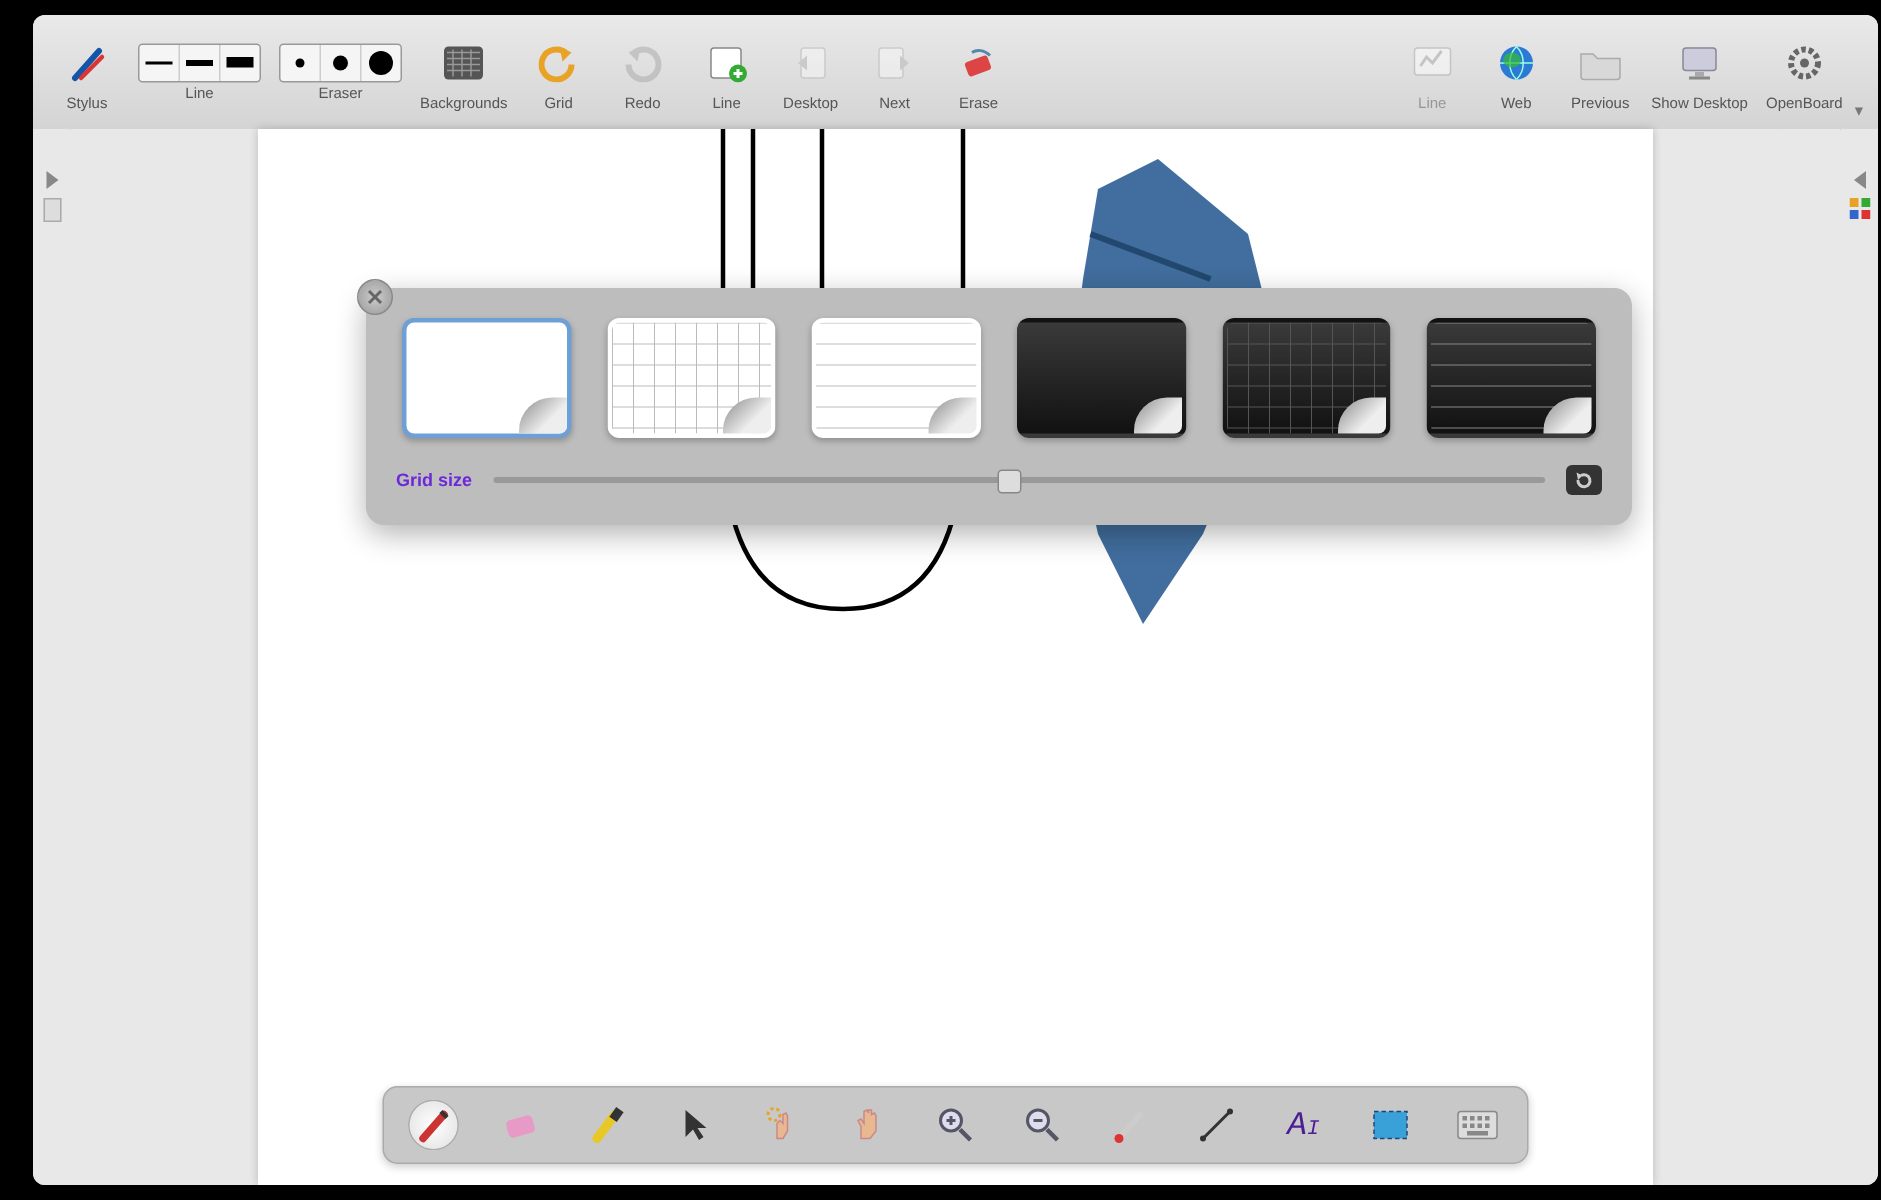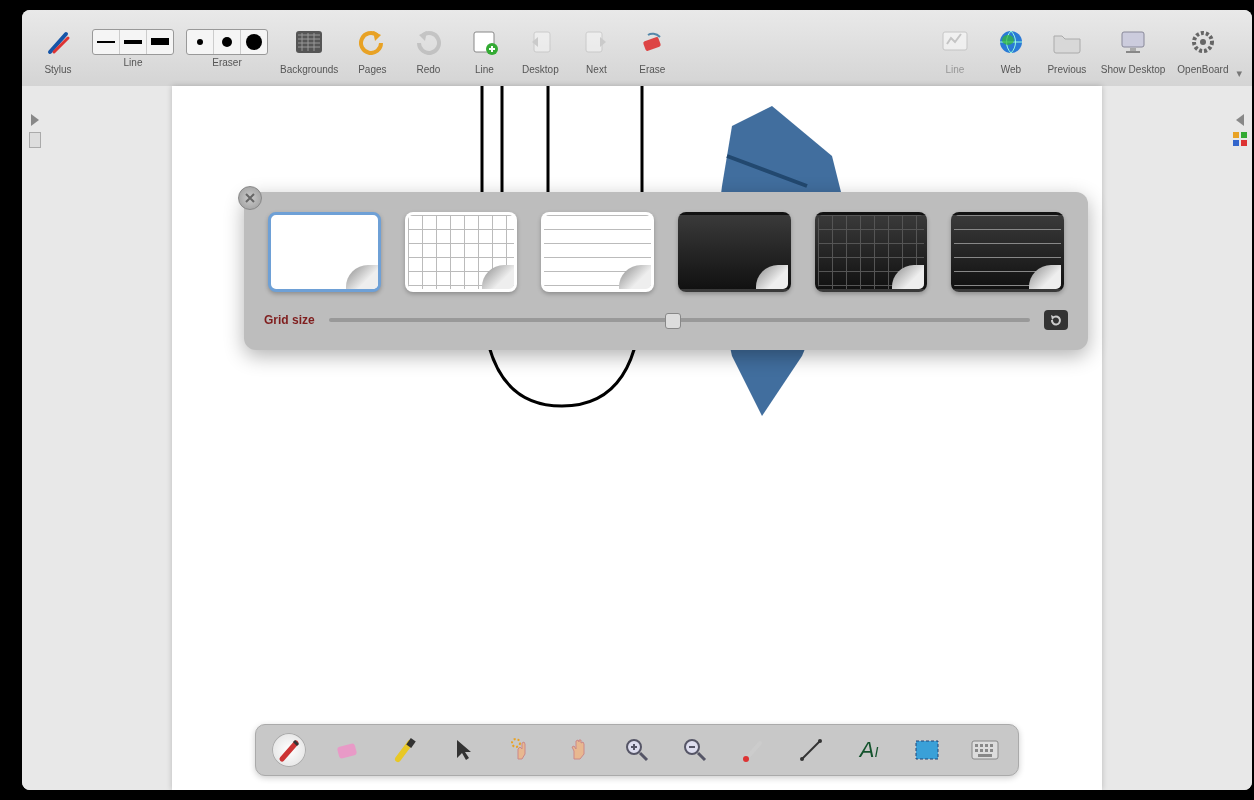--- a/index.html
+++ b/index.html
@@ -31,21 +31,21 @@
 .bg-row{display:flex;gap:24px;justify-content:space-between;padding:6px 4px 18px 4px;}
 .bg-opt{width:108px;height:74px;border-radius:8px;border:3px solid transparent;background:#fff;position:relative;cursor:pointer;box-shadow:0 2px 4px rgba(0,0,0,.25);overflow:hidden;}
 .bg-opt.sel{border-color:#6ea0d6;}
 .bg-opt.dark{background:linear-gradient(#3a3a3a,#111);}
 .bg-curl{position:absolute;right:-2px;bottom:-2px;width:34px;height:26px;background:linear-gradient(135deg,#888 0%,#eee 60%);border-top-left-radius:22px;}
 .bg-grid::before{content:'';position:absolute;inset:0;background-image:linear-gradient(#bbb 1px,transparent 1px),linear-gradient(90deg,#bbb 1px,transparent 1px);background-size:14px 14px;}
 .bg-grid.dark::before{background-image:linear-gradient(#555 1px,transparent 1px),linear-gradient(90deg,#555 1px,transparent 1px);}
 .bg-lines::before{content:'';position:absolute;inset:0;background-image:linear-gradient(#bbb 1px,transparent 1px);background-size:100% 14px;}
 .bg-lines.dark::before{background-image:linear-gradient(#888 1px,transparent 1px);}
 .slider-row{display:flex;align-items:center;gap:14px;}
-.slider-lbl{font-size:12px;font-weight:bold;color:#7f1d1d;}
+.slider-lbl{font-size:12px;font-weight:bold;color:#6d28d9;}
 .slider{flex:1;height:4px;background:#999;border-radius:2px;position:relative;}
 .slider .handle{position:absolute;left:48%;top:-5px;width:14px;height:14px;border-radius:3px;background:#ddd;border:1px solid #888;}
 .slider-reset{width:24px;height:20px;background:#333;border-radius:4px;display:flex;align-items:center;justify-content:center;color:#ccc;font-size:12px;cursor:pointer;}
 .bottom-bar{position:absolute;left:50%;transform:translateX(-50%);bottom:14px;background:#c8c8c8;border-radius:10px;border:1px solid #aaa;padding:8px 16px;display:flex;gap:24px;align-items:center;box-shadow:0 2px 6px rgba(0,0,0,.2);}
 .bb-btn{width:34px;height:34px;display:flex;align-items:center;justify-content:center;cursor:pointer;border-radius:50%;}
 .bb-btn.active{background:radial-gradient(#fff,#ddd);box-shadow:inset 0 0 0 1px #aaa;}
 svg{display:block;}
 .simple-ico{display:inline-flex;align-items:center;justify-content:center;}
 </style>
 </head>
@@ -106,21 +106,21 @@
       <span class="tb-label">Backgrounds</span>
     </div>
 
     <div class="tb-group">
       <div class="tb-iconbtn">
         <svg width="26" height="26">
             <path d="M18 6 A10 10 0 1 0 22 14" fill="none" stroke="#e8a225" stroke-width="4"></path>
             <polygon points="14,2 22,6 16,12" fill="#e8a225"></polygon>
           </svg>
       </div>
-      <span class="tb-label">Pages</span>
+      <span class="tb-label">Grid</span>
     </div>
 
     <div class="tb-group">
       <div class="tb-iconbtn" style="opacity:.4">
         <svg width="26" height="26">
             <path d="M8 6 A10 10 0 1 1 4 14" fill="none" stroke="#999" stroke-width="4"></path>
             <polygon points="12,2 4,6 10,12" fill="#999"></polygon>
           </svg>
       </div>
       <span class="tb-label">Redo</span>
@@ -344,21 +344,21 @@
         </svg>
       </div>
     <div class="bb-btn">
         <svg width="26" height="26">
           <line x1="4" y1="22" x2="22" y2="4" stroke="#333" stroke-width="2"></line>
           <circle cx="4" cy="22" r="2" fill="#333"></circle>
           <circle cx="22" cy="4" r="2" fill="#333"></circle>
         </svg>
       </div>
     <div class="bb-btn">
-        <span style="font-family:Liberation Sans, sans-serif;font-size:22px;font-style:italic;color:#14532d">A<span style="font-size:14px">I</span></span>
+        <span style="font-family:Liberation Mono, monospace;font-size:22px;font-style:italic;color:#4c1d95">A<span style="font-size:14px">I</span></span>
       </div>
     <div class="bb-btn">
         <svg width="26" height="22">
           <rect x="2" y="2" width="22" height="18" fill="#3aa0d8" stroke="#247" stroke-dasharray="3 2"></rect>
         </svg>
       </div>
     <div class="bb-btn">
         <svg width="28" height="20">
           <rect x="1" y="1" width="26" height="18" rx="2" fill="#ddd" stroke="#888"></rect>
           <g fill="#888">

